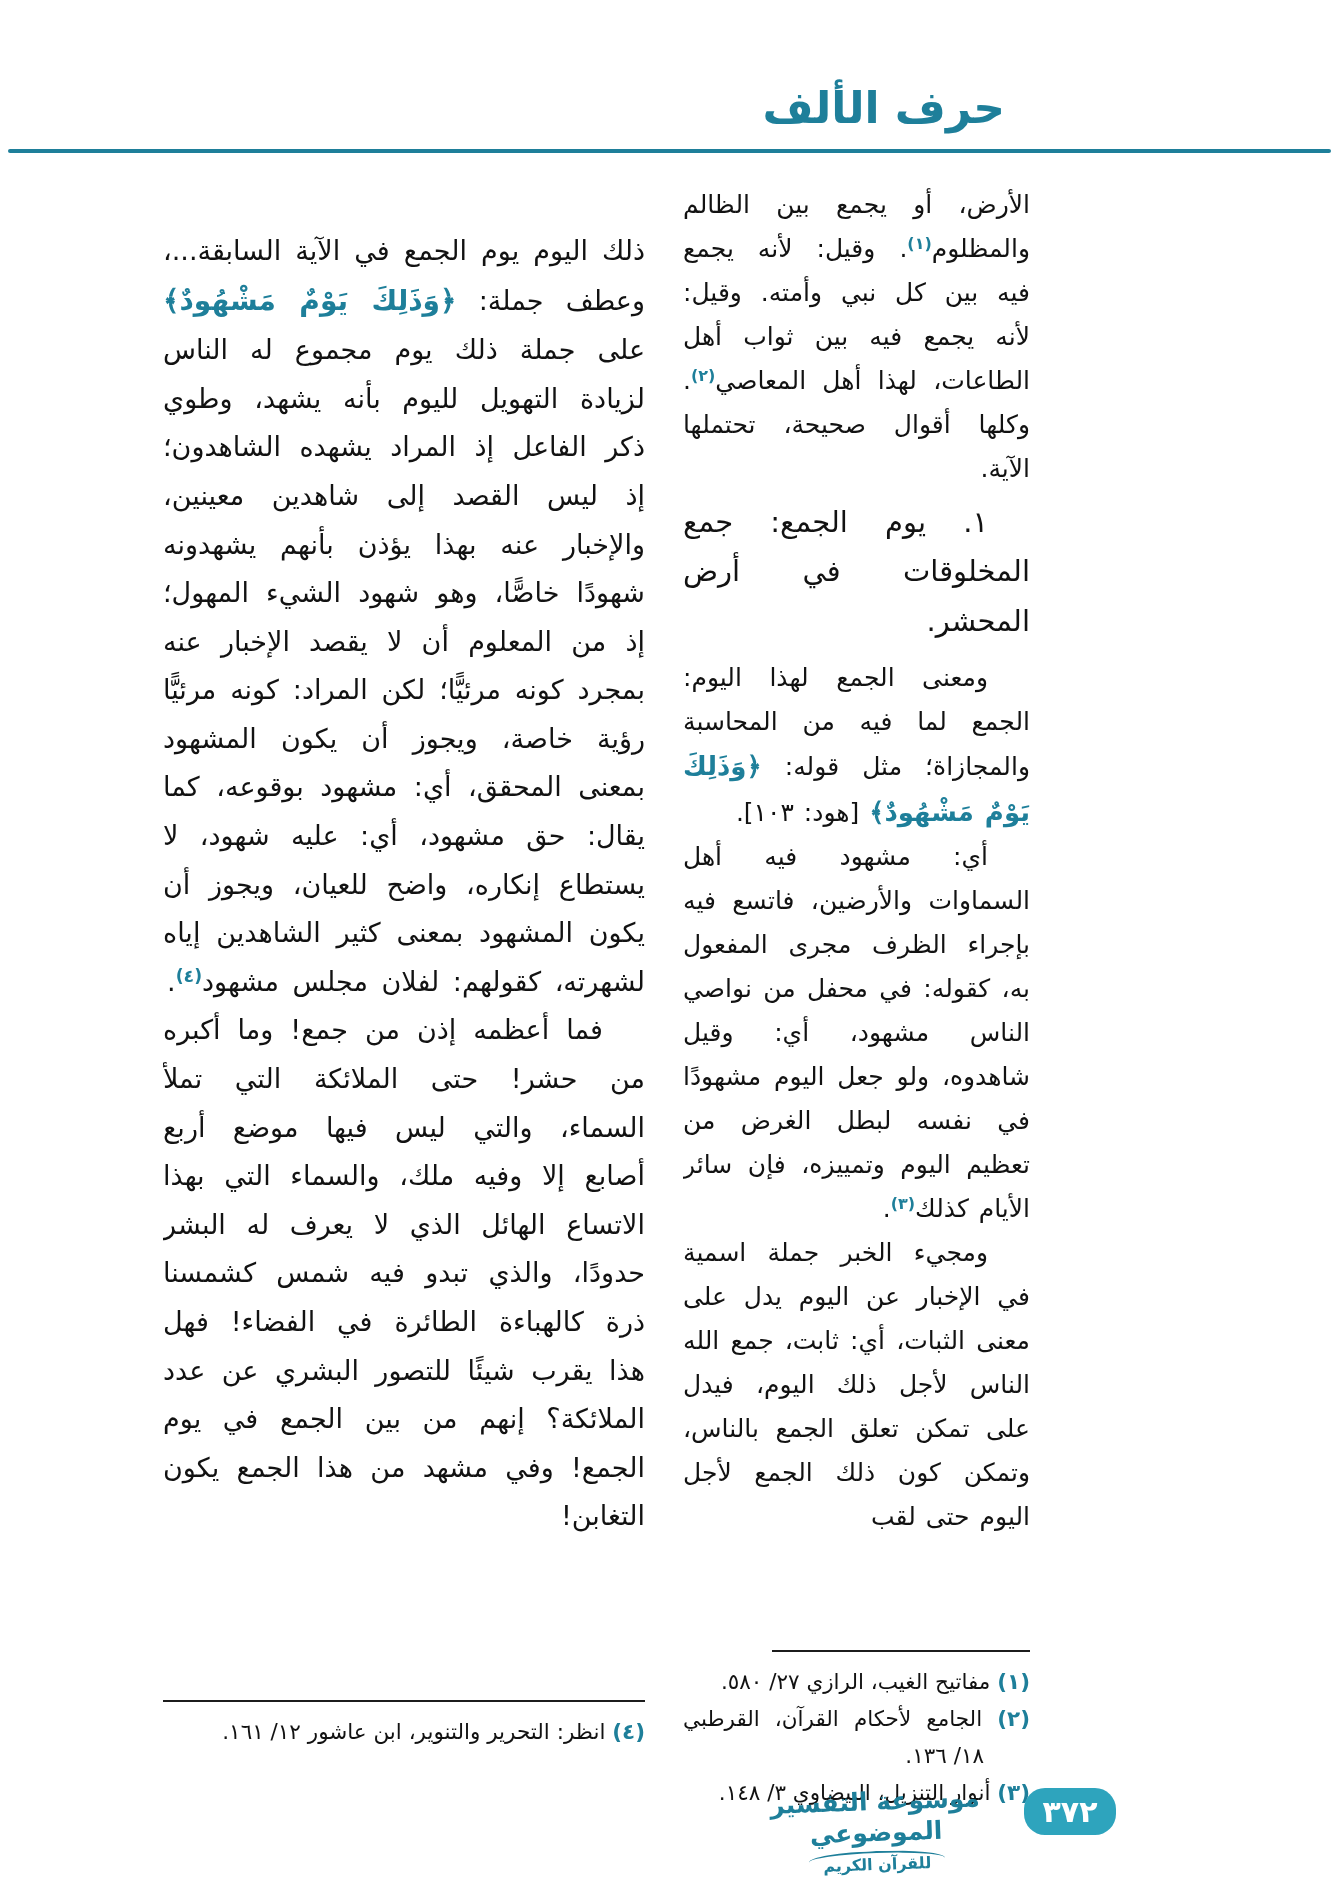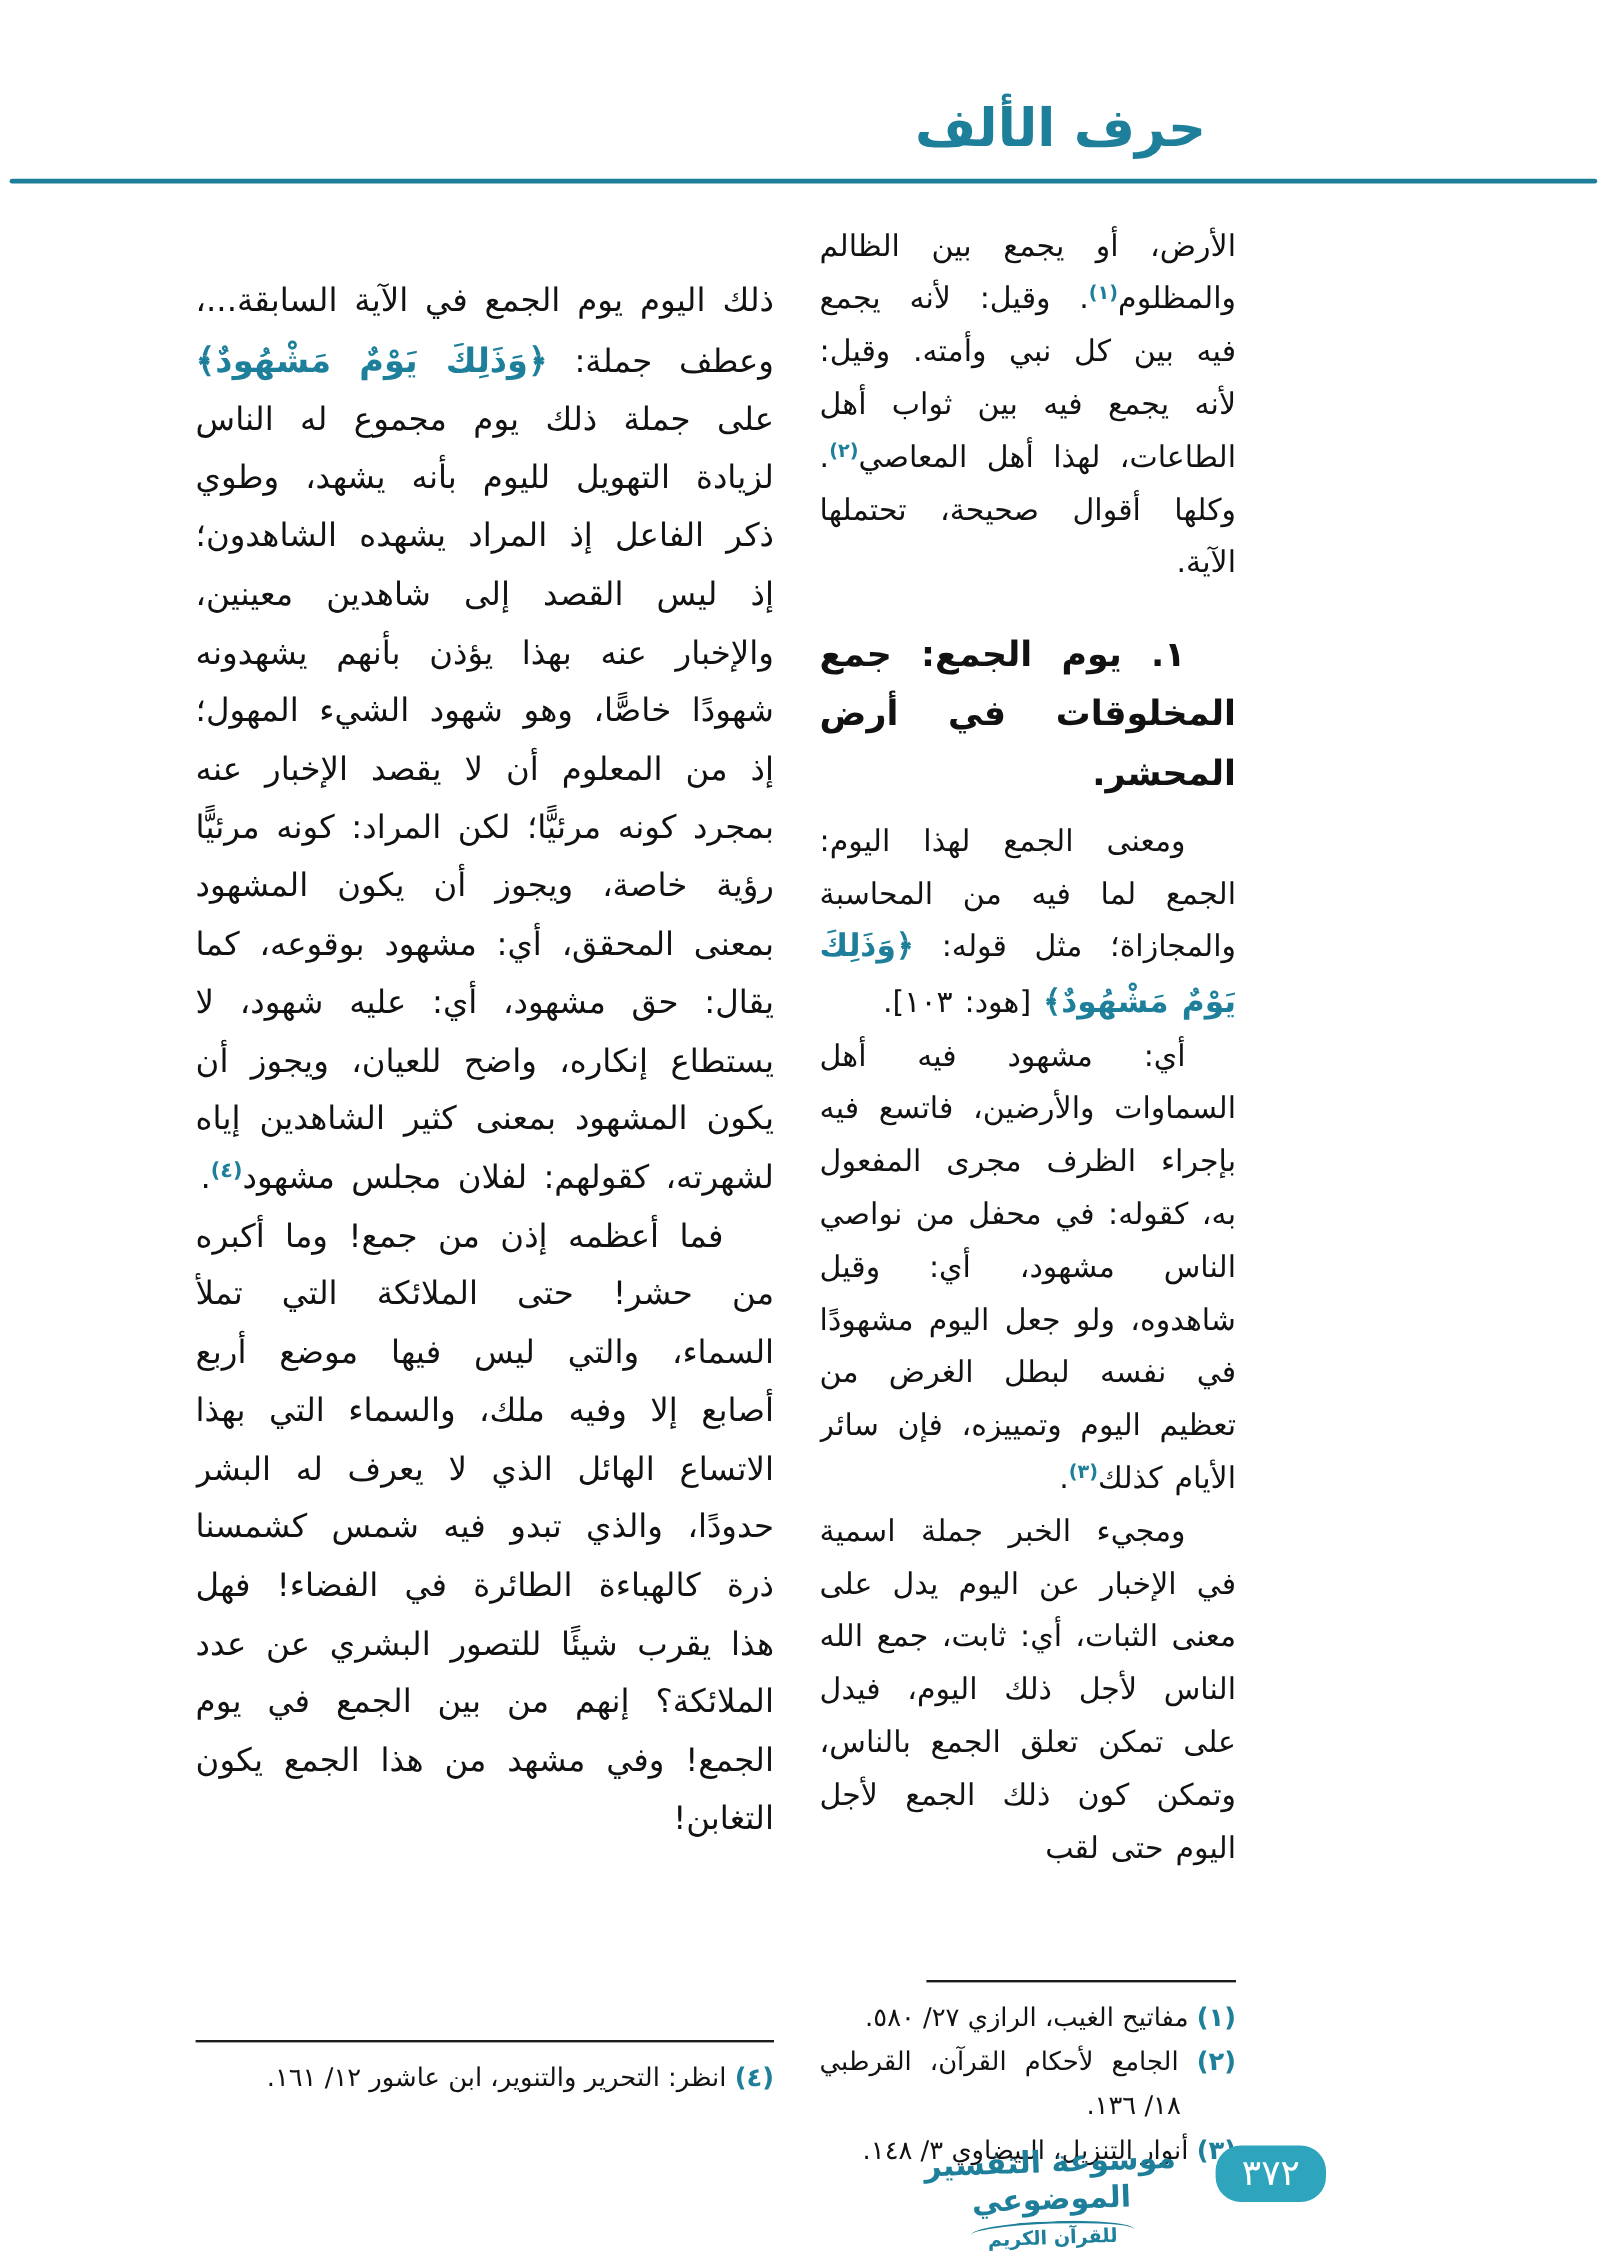--- a/index.html
+++ b/index.html
@@ -59,22 +59,22 @@
     height: 1510px;
     font-size: 27px;
     line-height: 1.8;
     word-spacing: 5px;
     margin-top: 44px;
   }
   .para { text-indent: 42px; }
   .para.cont { text-indent: 0; }
   .para.heading {
     font-size: 1.16em;
-    font-weight: bold;
-    margin: 30px 0 10px 0;
+    font-weight: normal;
+    margin: 7px 0 10px 0;
     line-height: 1.7;
   }
   .seg-quran {
     color: var(--accent);
     font-weight: bold;
     font-size: 1.04em;
   }
   .seg-fnref {
     color: var(--accent);
     font-weight: bold;
@@ -135,31 +135,31 @@
     font-weight: bold;
     margin-top: 2px;
     border-top: 2px solid var(--accent);
     display: inline-block;
     padding: 2px 14px 0 14px;
     border-radius: 50% / 40%;
   }
   .page-badge {
     position: absolute;
     top: 1788px;
-    right: 234px;
+    right: 223px;
     width: 92px;
     height: 47px;
     background: var(--accent_light);
     border-radius: 21px;
     display: flex;
     align-items: center;
     justify-content: center;
     color: #ffffff;
     font-size: 30px;
-    font-weight: normal;
+    font-weight: bold;
   }
 </style>
 </head>
 <body>
 
 <div class="page">
 
   <div class="chapter-title">حرف الألف</div>
 
   <div class="header-rule"></div>

